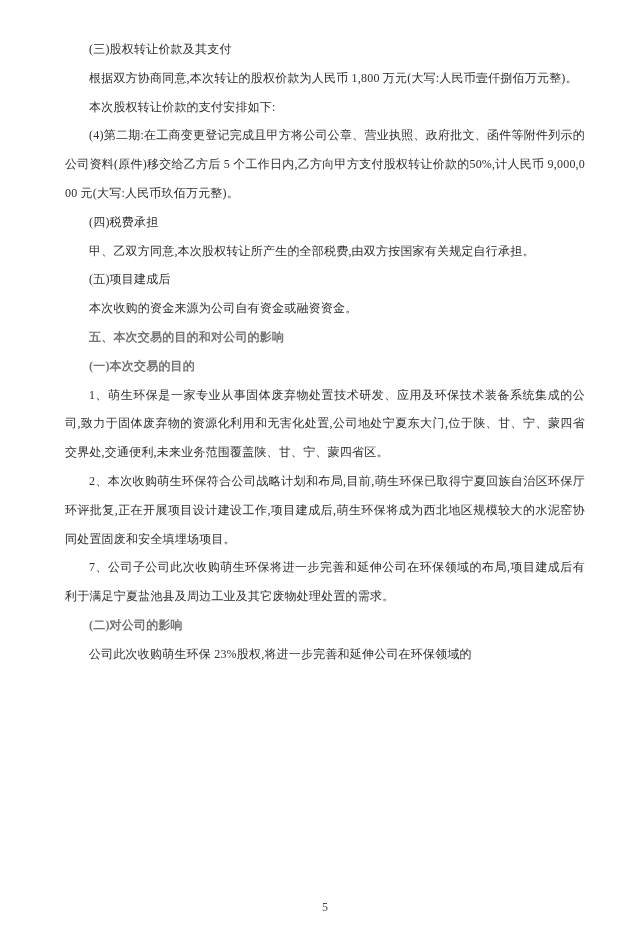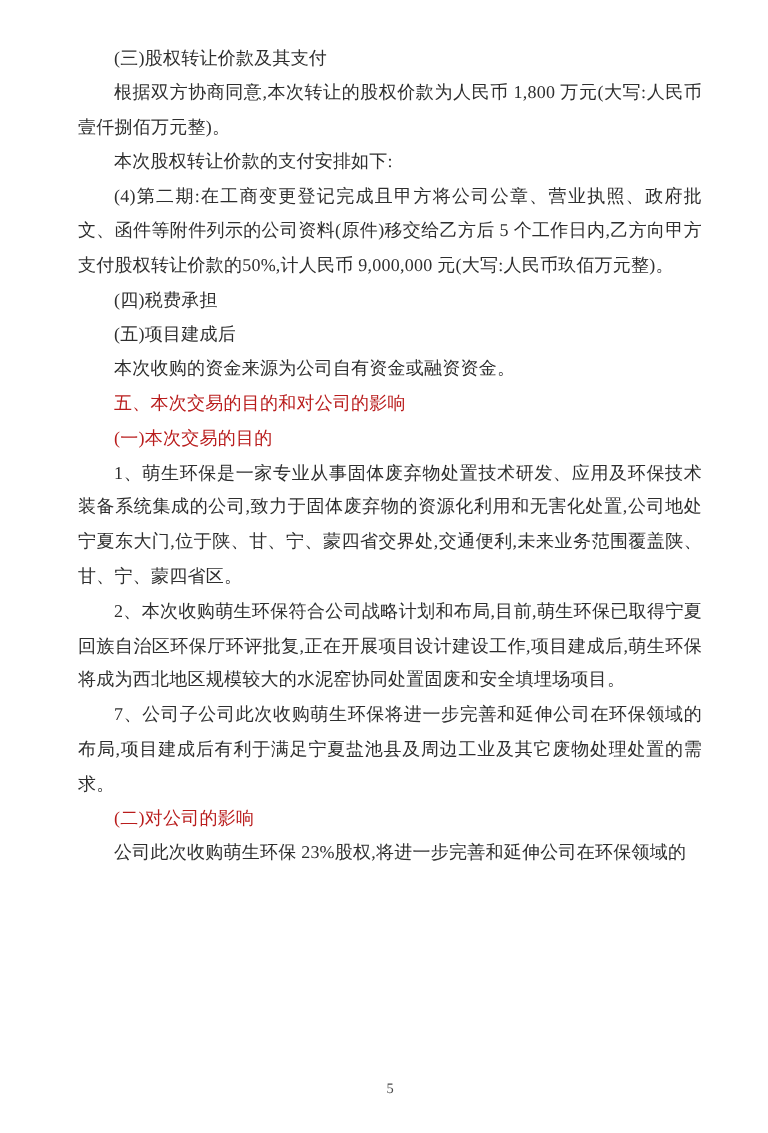--- a/index.html
+++ b/index.html
@@ -17,30 +17,30 @@
     color: #2e2e2e;
   }
   .doc-body {
     position: absolute;
     top: 35px;
     left: 65px;
     width: 520px;
   }
   .para {
     margin: 0;
-    font-size: 15px;
+    font-size: 12px;
     line-height: 28.8px;
     text-align: justify;
     text-indent: 2em;
     letter-spacing: 0.2px;
     word-break: break-all;
   }
   .para.bold {
-    font-weight: normal;
-    color: #b91c1c;
+    font-weight: bold;
+    color: #737373;
   }
   .page-footer {
     position: absolute;
     top: 899px;
     left: 65px;
     width: 520px;
     text-align: center;
     font-size: 12px;
     color: #4a4a4a;
     line-height: 16px;
@@ -49,20 +49,21 @@
 </head>
 <body>
 
 <div class="page">
   <div class="doc-body">
       <p class="para">(三)股权转让价款及其支付</p>
       <p class="para">根据双方协商同意,本次转让的股权价款为人民币 1,800 万元(大写:人民币壹仟捌佰万元整)。</p>
       <p class="para">本次股权转让价款的支付安排如下:</p>
       <p class="para">(4)第二期:在工商变更登记完成且甲方将公司公章、营业执照、政府批文、函件等附件列示的公司资料(原件)移交给乙方后 5 个工作日内,乙方向甲方支付股权转让价款的50%,计人民币 9,000,000 元(大写:人民币玖佰万元整)。</p>
       <p class="para">(四)税费承担</p>
+      <p class="para">甲、乙双方同意,本次股权转让所产生的全部税费,由双方按国家有关规定自行承担。</p>
       <p class="para">(五)项目建成后</p>
       <p class="para">本次收购的资金来源为公司自有资金或融资资金。</p>
       <p class="para bold">五、本次交易的目的和对公司的影响</p>
       <p class="para bold">(一)本次交易的目的</p>
       <p class="para">1、萌生环保是一家专业从事固体废弃物处置技术研发、应用及环保技术装备系统集成的公司,致力于固体废弃物的资源化利用和无害化处置,公司地处宁夏东大门,位于陕、甘、宁、蒙四省交界处,交通便利,未来业务范围覆盖陕、甘、宁、蒙四省区。</p>
       <p class="para">2、本次收购萌生环保符合公司战略计划和布局,目前,萌生环保已取得宁夏回族自治区环保厅环评批复,正在开展项目设计建设工作,项目建成后,萌生环保将成为西北地区规模较大的水泥窑协同处置固废和安全填埋场项目。</p>
       <p class="para">7、公司子公司此次收购萌生环保将进一步完善和延伸公司在环保领域的布局,项目建成后有利于满足宁夏盐池县及周边工业及其它废物处理处置的需求。</p>
       <p class="para bold">(二)对公司的影响</p>
       <p class="para">公司此次收购萌生环保 23%股权,将进一步完善和延伸公司在环保领域的</p>
     </div>

